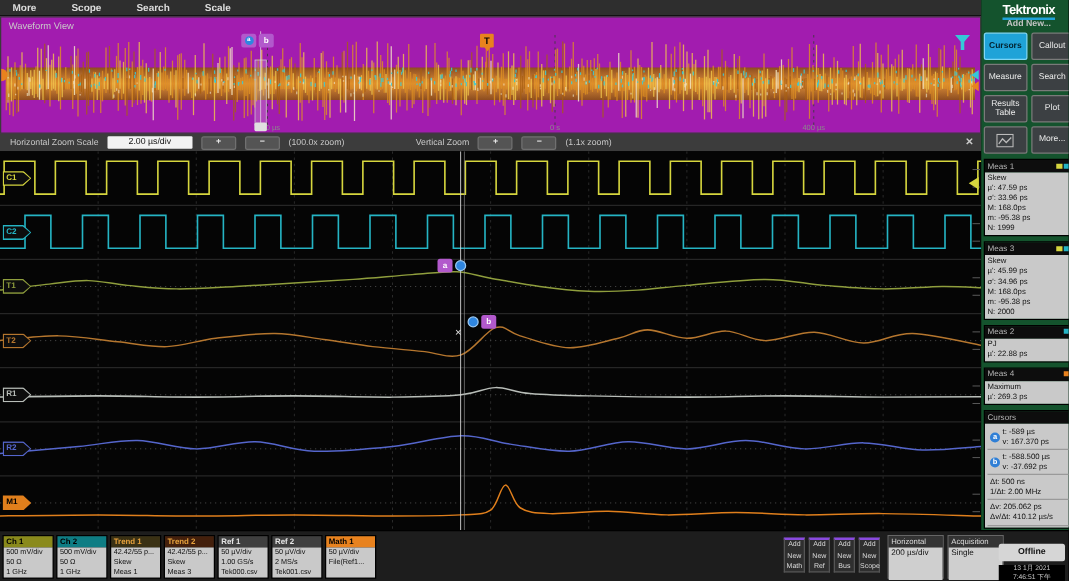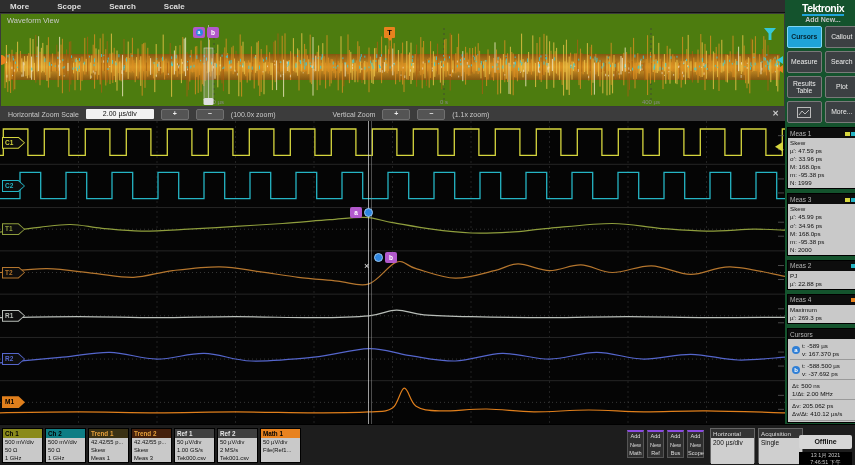--- a/index.html
+++ b/index.html
@@ -3,21 +3,21 @@
 <meta charset="utf-8">
 <style>
   html,body{margin:0;padding:0;background:#000;}
   .app{position:relative;width:855px;height:465px;background:#000;overflow:hidden;
        font-family:"Liberation Sans",sans-serif;-webkit-font-smoothing:antialiased;}
   
   .menubar{position:absolute;left:0;top:0;width:785px;height:13px;background:#2e2e2e;
            display:flex;align-items:center;gap:28px;padding-left:10px;box-sizing:border-box;border-bottom:1px solid #111;}
   .menu-item{font-size:8px;color:#ddd;font-weight:bold;}
   
-  .overview{position:absolute;left:0;top:13px;width:785px;height:94px;background:#4d7c0f;
+  .overview{position:absolute;left:0;top:13px;width:785px;height:94px;background:#a21caf;
             border:1px solid #3a3a3a;box-sizing:border-box;}
   .ov-title{position:absolute;left:6px;top:2px;font-size:7.5px;color:#c9c9c9;z-index:6;}
   .flag{position:absolute;width:12px;height:11px;background:#b259cc;border-radius:2px;color:#fff;
         font-size:6.5px;font-weight:bold;text-align:center;line-height:11px;z-index:7;}
   .flag .dotin{position:absolute;left:2.5px;top:2px;width:7px;height:7px;border-radius:50%;background:#2f86e0;
         color:#fff;font-size:5px;line-height:7px;font-weight:bold;}
   .dotHandle{position:absolute;width:9px;height:9px;border-radius:50%;background:#2f86e0;
         border:1px solid #9cc8f0;box-sizing:border-box;z-index:7;}
   .tflag{position:absolute;width:11px;height:11px;background:#e8821e;border-radius:1px;color:#000;
         font-weight:bold;font-size:7.5px;text-align:center;line-height:11px;z-index:7;}

